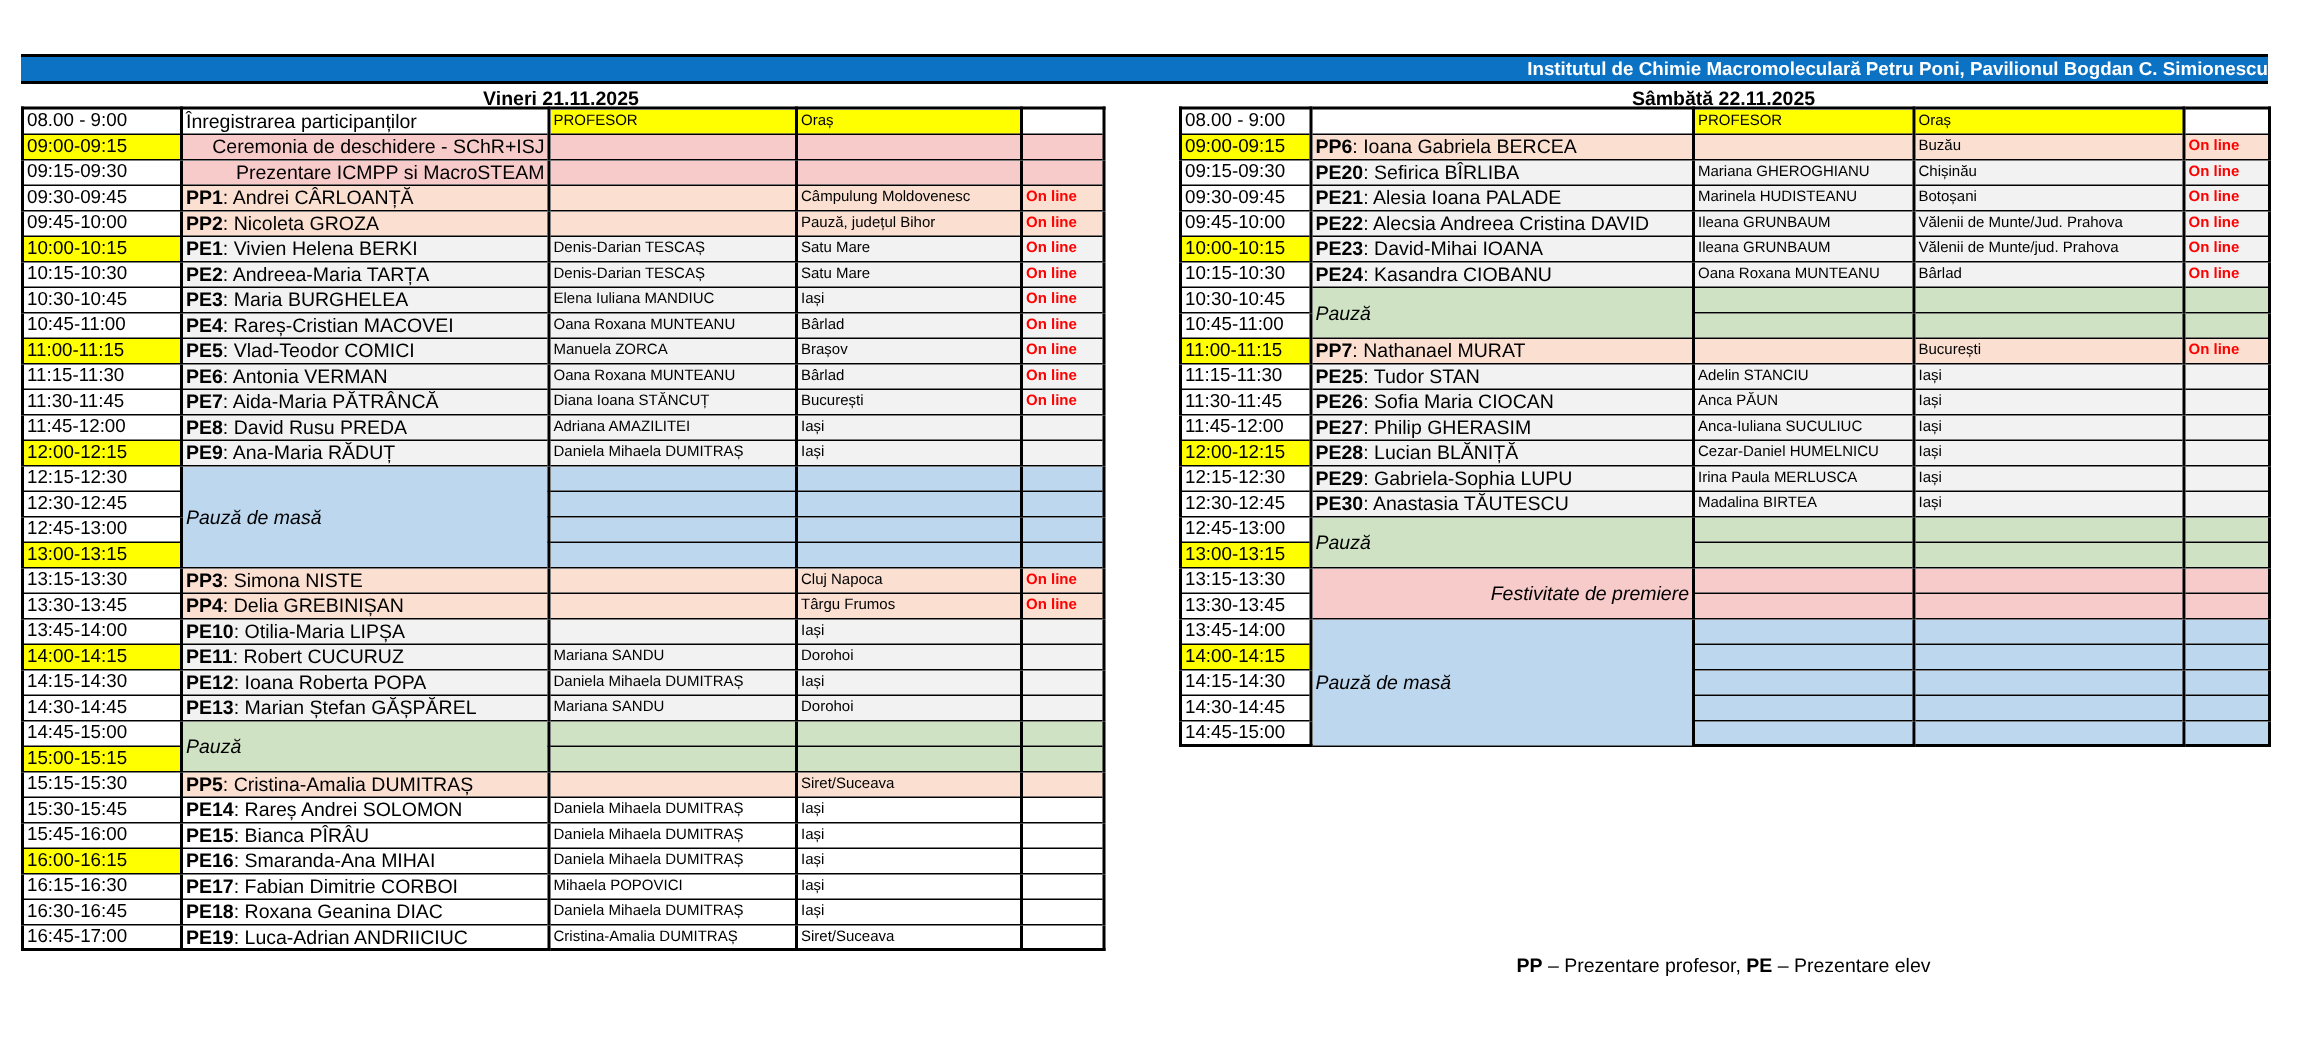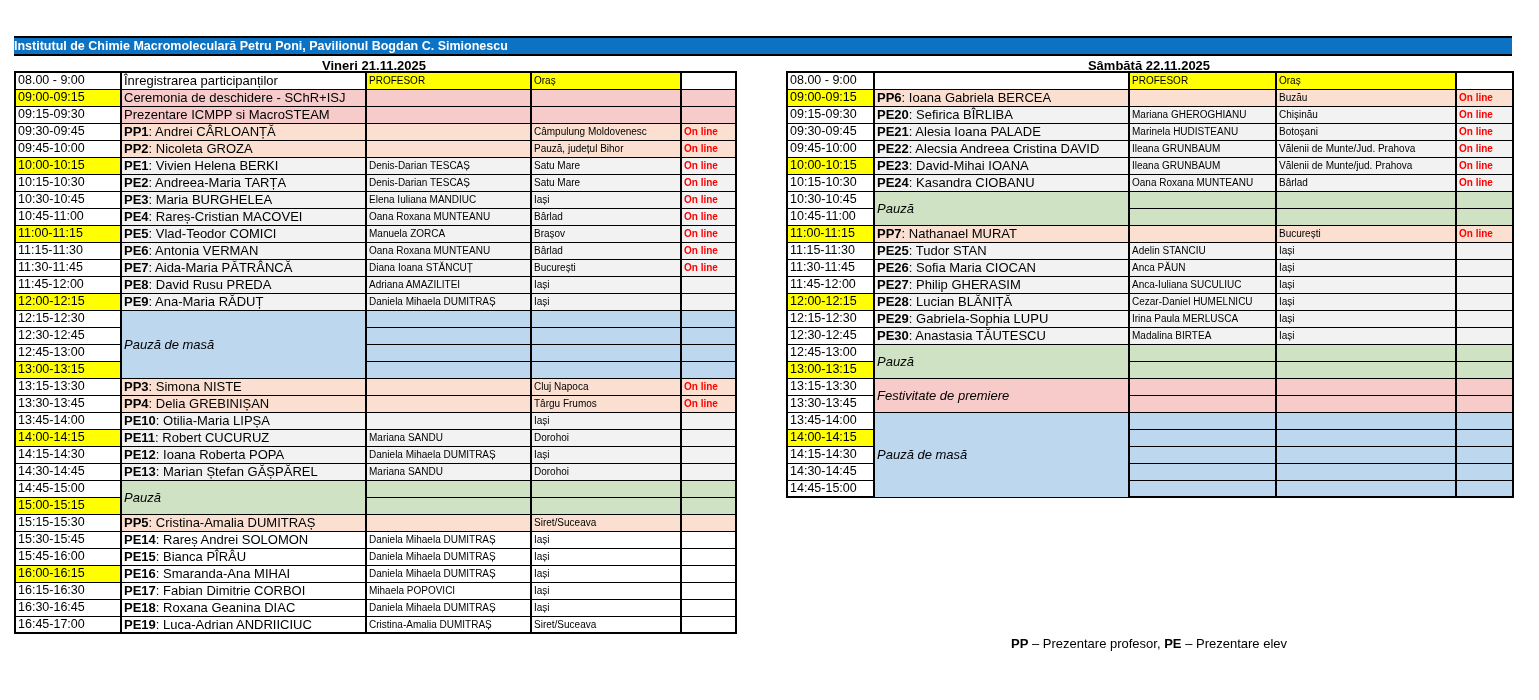--- a/index.html
+++ b/index.html
@@ -9,21 +9,21 @@
     -webkit-font-smoothing:none;
     overflow:hidden;
   }
   .page{position:relative;width:1539px;height:700px;}
 
   
   .banner{
     position:absolute;left:14px;top:36px;width:1498px;height:20px;
     background:#0b72c4;border-top:2px solid #000;border-bottom:2px solid #000;
     color:#ffffff;font-size:12.5px;font-weight:bold;
-    display:flex;align-items:center;justify-content:flex-start;
+    display:flex;align-items:center;justify-content:flex-end;
     letter-spacing:0px;white-space:nowrap;box-sizing:border-box;
   }
 
   
   .day-title{
     position:absolute;font-size:13px;font-weight:bold;color:#000;
     white-space:nowrap;
   }
   #day1-title{left:14px;top:58px;width:720px;text-align:center;}
   #day2-title{left:786px;top:58px;width:726px;text-align:center;}
@@ -52,21 +52,21 @@
   .sched td.c2{border-right:2px solid #000;font-size:10px;}
   .sched td.c3{border-right:2px solid #000;font-size:10px;}
   .sched td.c4{border-right:2px solid #000;font-size:10px;}
   .sched tr.first td{border-top:2px solid #000;}
   .sched tr.last td{border-bottom:2px solid #000;}
 
   .code{font-weight:bold;}
 
   
   .fill-yellow{background:#ffff00;margin-top:28px;}
-  .fill-pink{background:#f8cbcb;}
+  .fill-pink{background:#f8cbcb;text-align:right;}
   .fill-peach{background:#fbe0d2;margin-top:32px;}
   .fill-grey{background:#f2f2f2;}
   .fill-blue{background:#bdd7ee;}
   .fill-green{background:#cfe3c4;}
   .fill-white{background:#ffffff;}
   .online{color:#ff0000;font-weight:bold;font-size:10px;}
 
   .merged{font-size:13px;vertical-align:middle;font-style:italic;}
 
   

